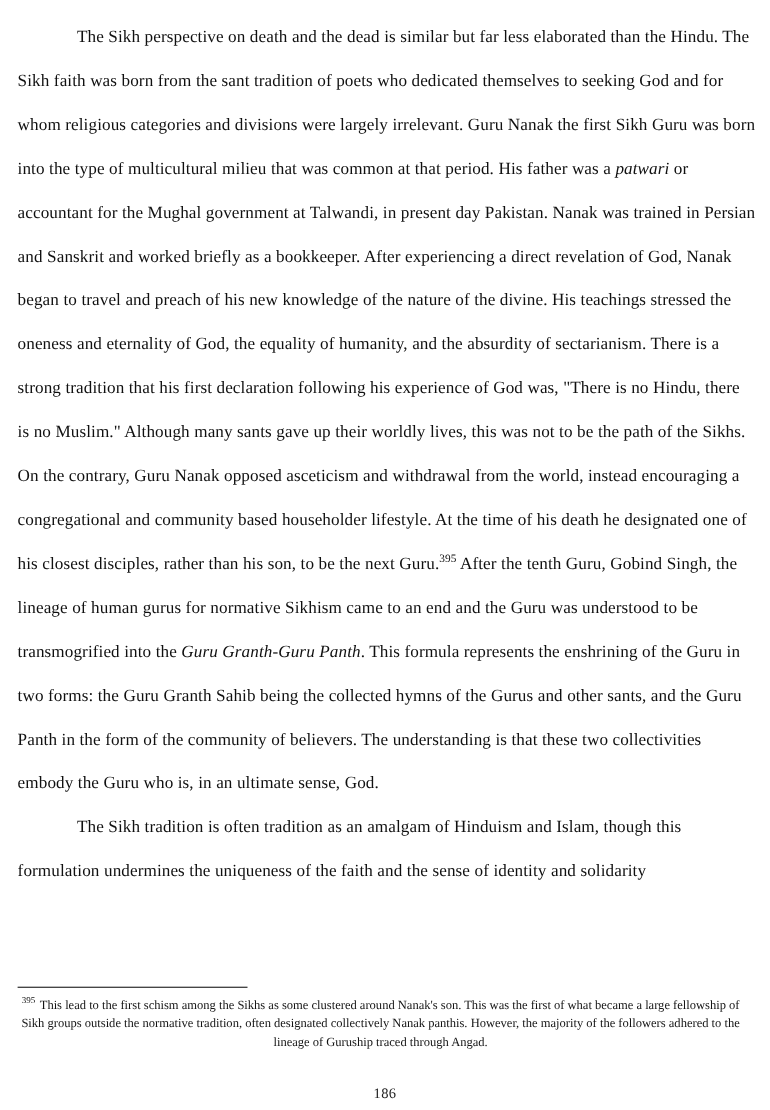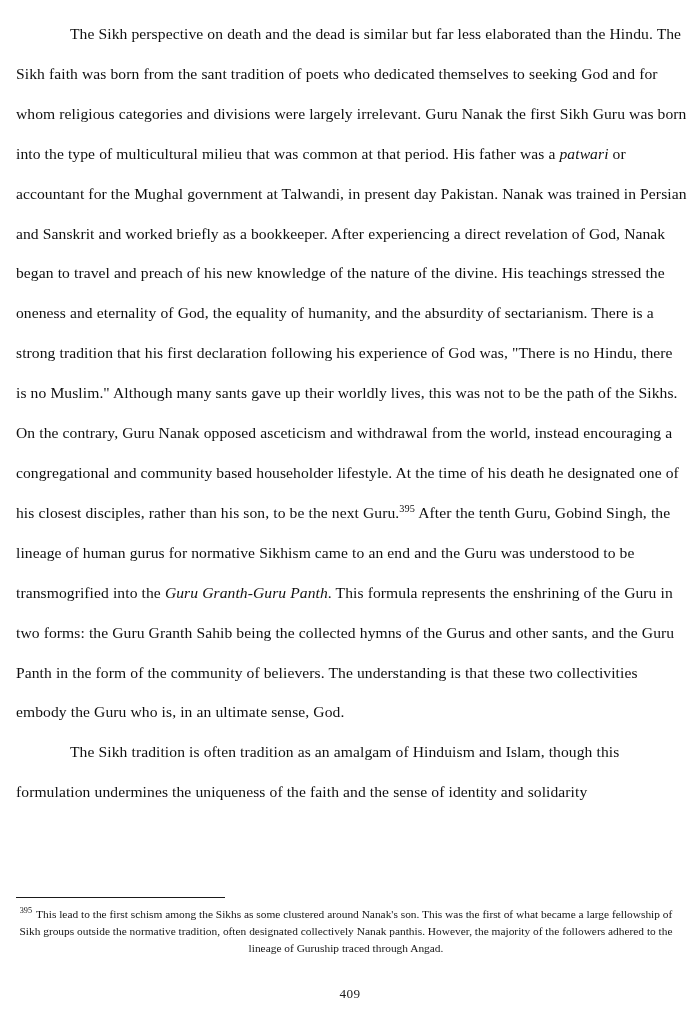--- a/index.html
+++ b/index.html
@@ -106,15 +106,15 @@
 
   <div class="body-text">
     <p class="para" id="para-0">The Sikh perspective on death and the dead is similar but far less elaborated than the Hindu.  The Sikh faith was born from the sant tradition of poets who dedicated themselves to seeking God and for whom religious categories and divisions were largely irrelevant.  Guru Nanak the first Sikh Guru was born into the type of multicultural milieu that was common at that period.  His father was a <i>patwari</i> or accountant for the Mughal government at Talwandi, in present day Pakistan.  Nanak was trained in Persian and Sanskrit and worked briefly as a bookkeeper.  After experiencing a direct revelation of God, Nanak began to travel and preach of his new knowledge of the nature of the divine.  His teachings stressed the oneness and eternality of God, the equality of humanity, and the absurdity of sectarianism.  There is a strong tradition that his first declaration following his experience of God was, "There is no Hindu, there is no Muslim."  Although many sants gave up their worldly lives, this was not to be the path of the Sikhs.  On the contrary, Guru Nanak opposed asceticism and withdrawal from the world, instead encouraging a congregational and community based householder lifestyle.  At the time of his death he designated one of his closest disciples, rather than his son, to be the next Guru.<sup class="fn-ref">395</sup>  After the tenth Guru, Gobind Singh, the lineage of human gurus for normative Sikhism came to an end and the Guru was understood to be transmogrified into the <i>Guru Granth-Guru Panth</i>.  This formula represents the enshrining of the Guru in two forms: the Guru Granth Sahib being the collected hymns of the Gurus and other sants, and the Guru Panth in the form of the community of believers.  The understanding is that these two collectivities embody the Guru who is, in an ultimate sense, God.</p>
     <p class="para" id="para-1">The Sikh tradition is often tradition as an amalgam of Hinduism and Islam, though this formulation undermines the uniqueness of the faith and the sense of identity and solidarity</p>
   </div>
 
   <div class="footnote-rule"></div>
 
   <div class="footnote" id="footnote-0"><sup class="fn-num">395</sup> This lead to the first schism among the Sikhs as some clustered around Nanak's son.  This was the first of what became a large fellowship of Sikh groups outside the normative tradition, often designated collectively Nanak panthis.  However, the majority of the followers adhered to the lineage of Guruship traced through Angad.</div>
 
-  <div class="page-number">409</div>
+  <div class="page-number">186</div>
 
 </div>
 
 </body></html>

